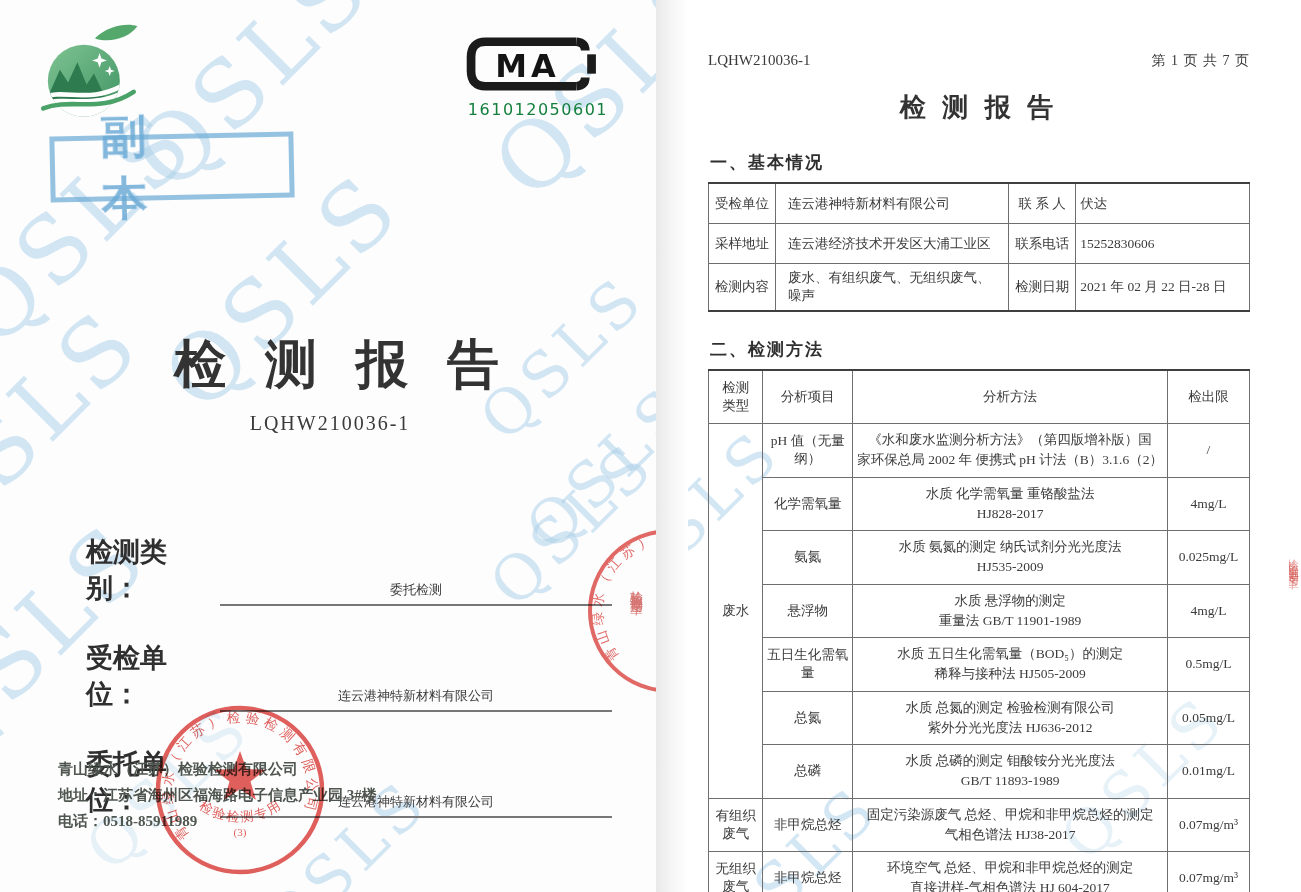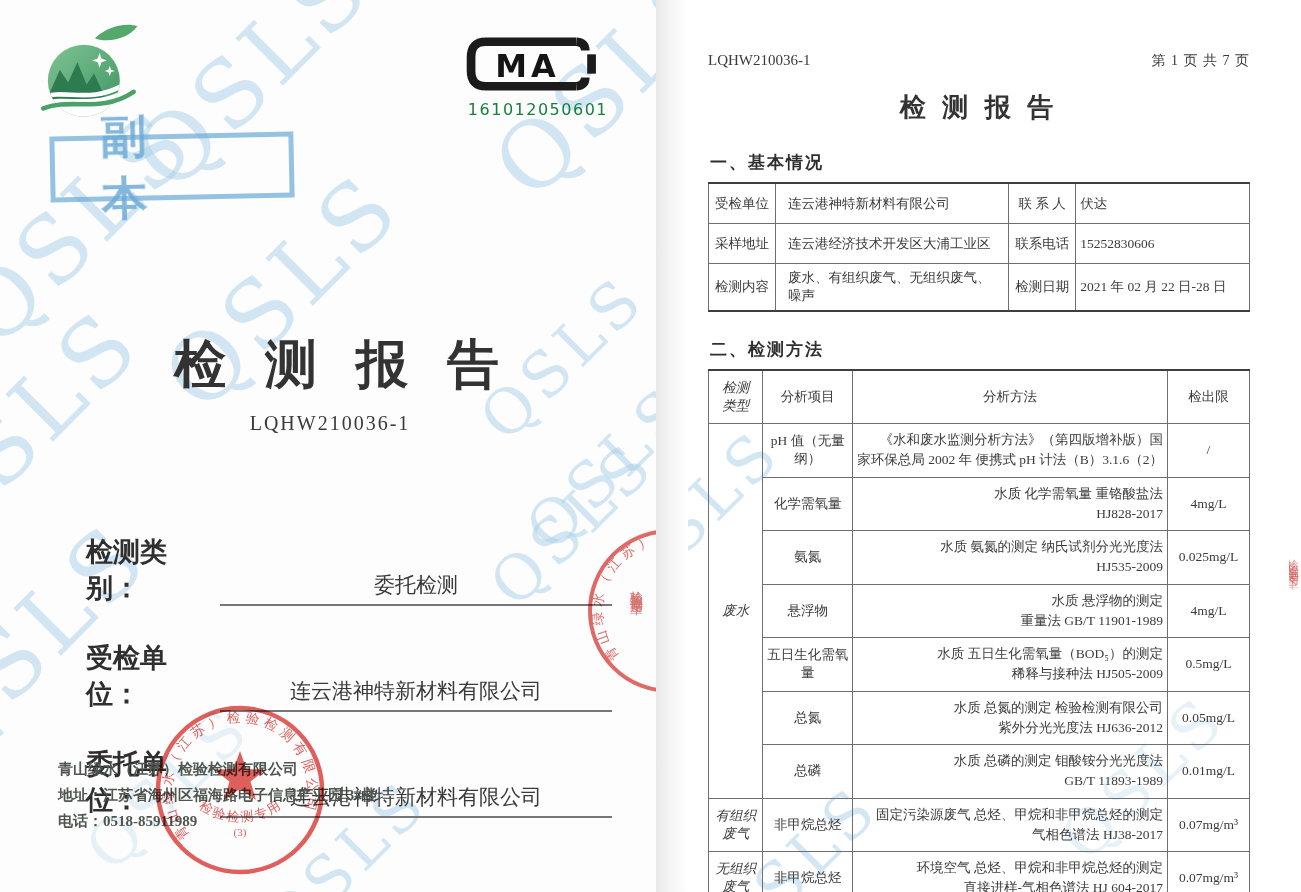--- a/index.html
+++ b/index.html
@@ -39,21 +39,21 @@
 
   .cover-title{position:absolute;left:0;top:330px;width:660px;text-align:center;
       font-size:52px;font-weight:600;color:#333;letter-spacing:13px;padding-left:13px;margin:0;}
   .report-no{position:absolute;left:0;top:412px;width:660px;text-align:center;
       font-size:20px;letter-spacing:2px;color:#3a3a3a;}
 
   .fields{position:absolute;left:86px;top:534px;width:530px;}
   .field-row{display:flex;align-items:flex-end;margin-bottom:34px;}
   .field-label{width:134px;font-size:27px;font-weight:bold;color:#2f2f2f;}
   .field-line{flex:0 0 392px;border-bottom:2px solid #777;text-align:center;
-      font-size:21px;padding-bottom:5px;color:#3a3a3a;}
+      font-size:13px;padding-bottom:5px;color:#3a3a3a;}
 
   .cover-footer{position:absolute;left:58px;top:756px;font-size:15px;line-height:26px;
       color:#4e564f;font-weight:600;}
 
   .seal-main{position:absolute;left:150px;top:700px;width:180px;height:180px;
       mix-blend-mode:multiply;opacity:.9;}
   .edge-seal{position:absolute;left:583px;top:524px;width:77px;height:178px;overflow:hidden;
       mix-blend-mode:multiply;opacity:.85;}
   .edge-seal svg{position:absolute;left:0;top:0;}
   .edge-vert{position:absolute;left:44px;top:56px;writing-mode:vertical-rl;
@@ -71,25 +71,25 @@
   .sec-heading{margin:26px 0 8px 2px;font-size:17px;font-weight:700;letter-spacing:2px;color:#2f2f2f;}
   table{width:100%;border-collapse:collapse;font-size:13.5px;color:#3b3b3b;
       border-top:2.5px solid #3f3f3f;border-bottom:2.5px solid #3f3f3f;}
   td,th{border:1px solid #6f6f6f;padding:5px 6px;font-weight:normal;}
   #info-table td{height:29px;}
   #info-table td.lbl{text-align:center;width:9.5%;white-space:nowrap;}
   #info-table td.lbl2{text-align:center;width:11%;white-space:nowrap;}
   #info-table td.val1{width:46%;text-align:left;padding-left:12px;}
   #info-table td.val2{width:33.5%;text-align:left;padding-left:4px;}
   #method-table th{padding:8px 4px;}
-  .c-type{width:12%;text-align:center;white-space:pre-line;font-style:italic;}
+  .c-type{width:12%;text-align:center;white-space:pre-line;}
   .c-item{width:20%;text-align:center;}
   .c-method{width:52%;text-align:center;line-height:1.5;}
   .c-limit{width:16%;text-align:center;}
-  .m-line{white-space:nowrap;text-align:right;}
+  .m-line{white-space:nowrap;}
   #method-table td{padding:6px 4px;}
   .row-tall td{height:40px;}
 </style>
 </head>
 <body>
 
 <div class="canvas">
 
   <div class="page page-left">
 

